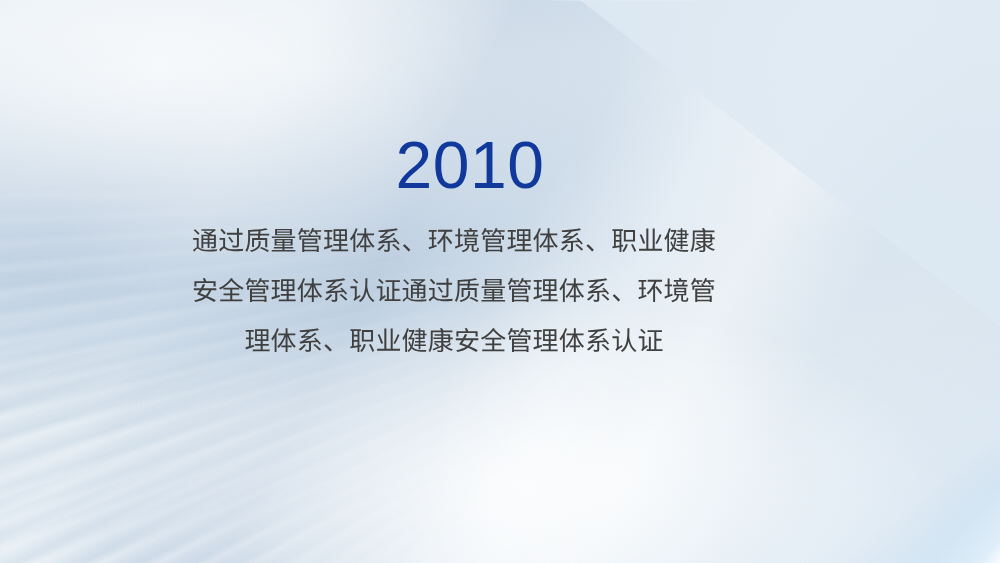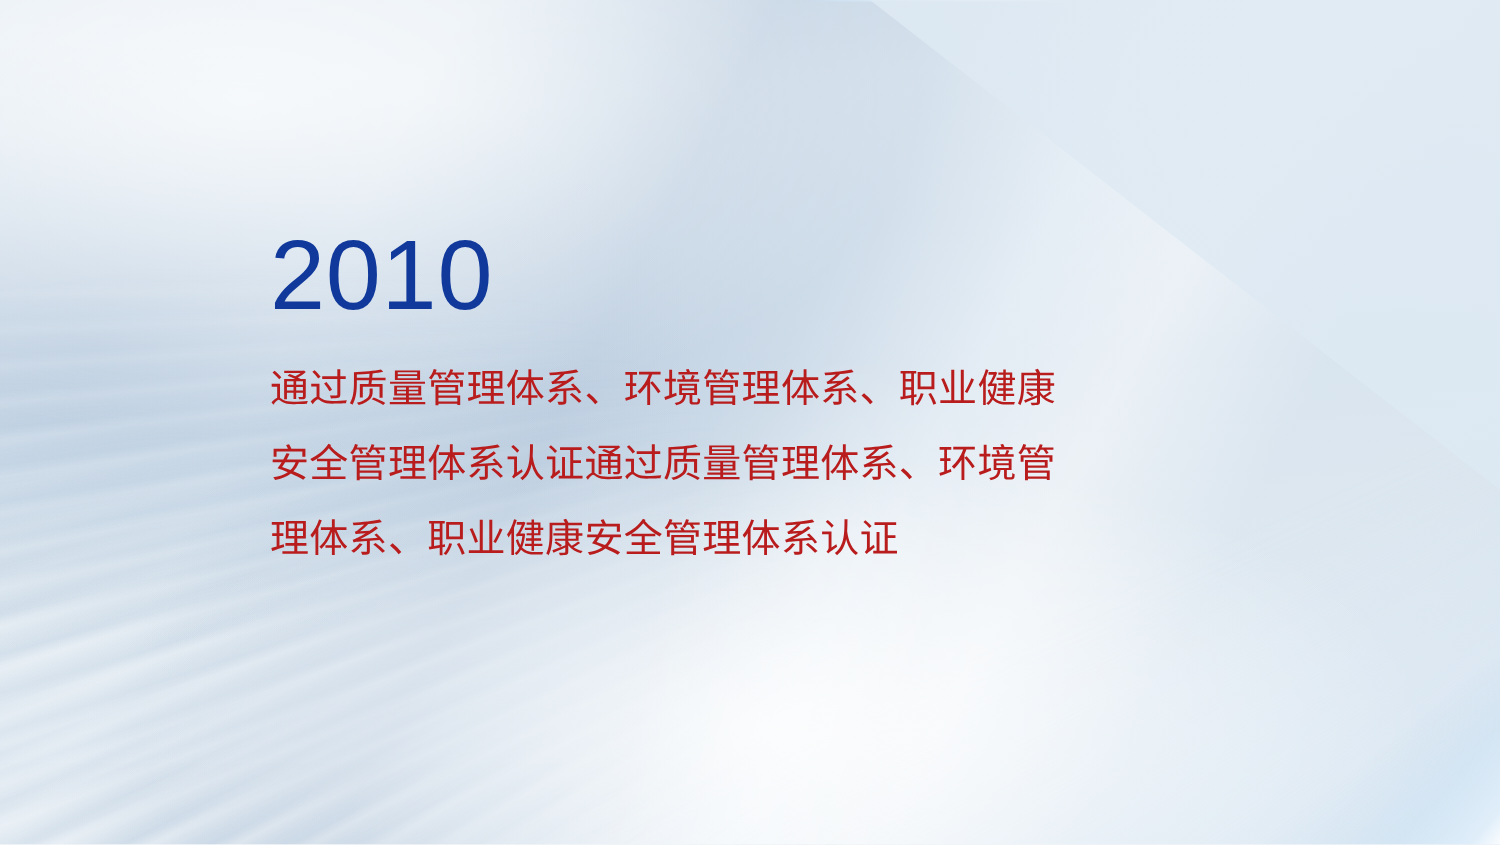--- a/index.html
+++ b/index.html
@@ -253,39 +253,40 @@
   
   .bg-soften {
     backdrop-filter: blur(0.5px);
   }
 
   
 
   .content {
     position: absolute;
     left: 180px;
-    top: 150px;
+    top: 132px;
     width: 580px;
+    text-align: center;
   }
 
   .year {
     margin: 0;
     font-size: 66px;
     line-height: 1.0;
     font-weight: 400;
     letter-spacing: 0.5px;
     color: #10399b;
   }
 
   .body-text {
     margin: 18px 0 0 0;
     font-size: 26px;
     line-height: 50px;
     font-weight: 400;
-    color: #b91c1c;
+    color: #404040;
     letter-spacing: 0.2px;
     width: 548px;
     word-break: break-all;
   }
 </style>
 </head>
 <body>
 
 <div class="slide">
 

